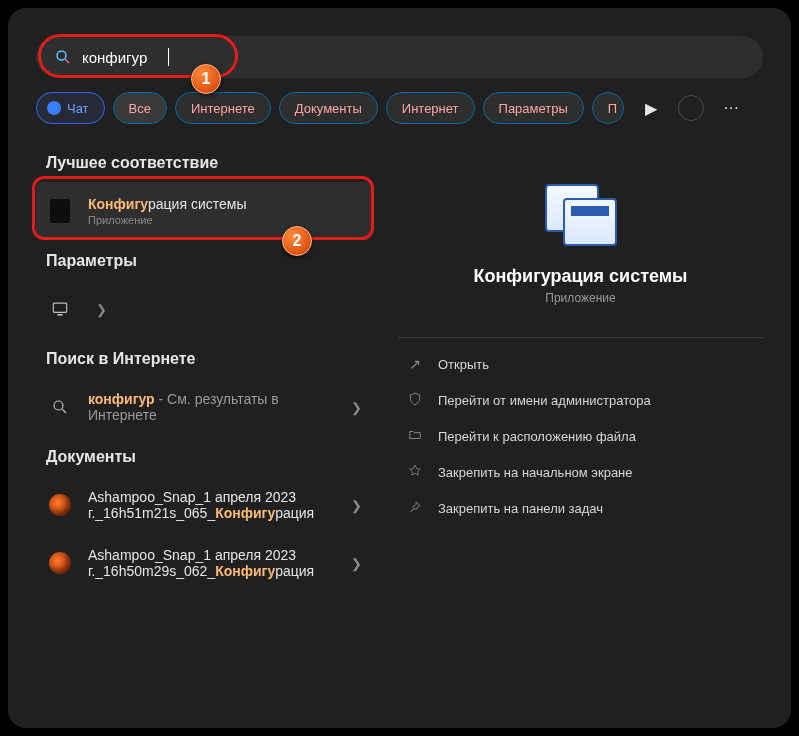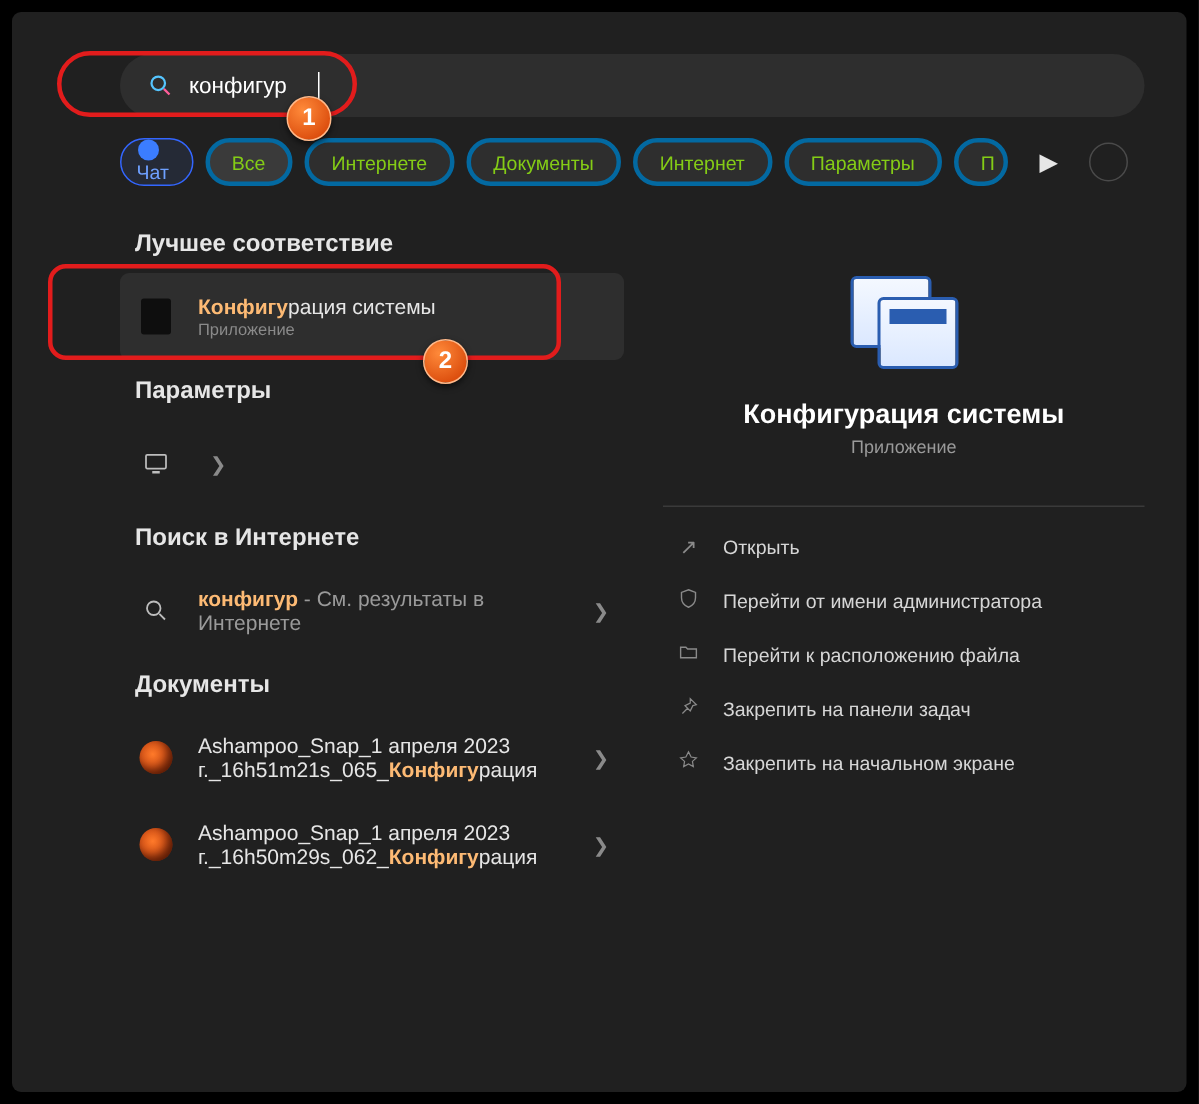--- a/index.html
+++ b/index.html
@@ -1,19 +1,19 @@
 <!DOCTYPE html>
 <html><head>
 <meta charset="utf-8">
 <style>
   * { box-sizing: border-box; margin: 0; padding: 0; font-family: "Segoe UI", Arial, sans-serif; }
   body { background: #000; width: 799px; height: 736px; overflow: hidden; position: relative; }
   .window {
     position: absolute; left: 8px; top: 8px; right: 8px; bottom: 8px;
-    background: #202020; border-radius: 6px; overflow: hidden; color: #e6e6e6; padding-left: 44px;
+    background: #202020; border-radius: 18px; overflow: hidden; color: #e6e6e6;
   }
 
   
   .searchbar {
     margin: 28px 28px 0 28px; height: 42px; background: #2e2e2e; border-radius: 30px;
     display: flex; align-items: center; padding: 0 18px; position: relative;
   }
   .searchbar .icon-search { width: 18px; height: 18px; margin-right: 10px; }
   .searchbar input {
     background: transparent; border: none; outline: none; color: #fff; font-size: 15px;
@@ -24,25 +24,25 @@
     animation: blink 1s step-end infinite;
   }
   @keyframes blink { 50% { opacity: 0; } }
 
   
   .chips {
     display: flex; align-items: center; gap: 8px; margin: 14px 28px 0 28px;
     overflow: hidden; white-space: nowrap;
   }
   .chip {
-    height: 32px; border-radius: 16px; background: #2e2e2e; color: #84cc16;
+    height: 32px; border-radius: 16px; background: #2e2e2e; color: #fca5a5;
     display: inline-flex; align-items: center; padding: 0 15px; font-size: 13px;
-    border: 3px solid #0369a1;
-  }
-  .chip.chat { border: 1px solid #3366ff; color: #6ea0ff; background: #252a36; padding-left: 10px; flex-direction: column; }
+    border: 1px solid #0369a1;
+  }
+  .chip.chat { border: 1px solid #3366ff; color: #6ea0ff; background: #252a36; padding-left: 10px; }
   .chip.chat .bing-dot { width: 14px; height: 14px; border-radius: 50%; background: #3b7dff; margin-right: 6px; }
   .chip.active { background: #3a3a3a; }
   .chip.partial { padding-right: 6px; }
   .right-icons { display: inline-flex; align-items: center; gap: 14px; margin-left: 6px; }
   .ric { width: 26px; height: 26px; display: inline-flex; align-items: center; justify-content: center; color: #e6e6e6; }
   .ric.circle { border: 1px solid #4a4a4a; border-radius: 50%; }
 
   
   .main { display: flex; margin-top: 18px; height: calc(100% - 140px); }
   .left { width: 370px; padding: 0 6px 0 28px; }
@@ -254,32 +254,32 @@
         <span class="aicon">
           <svg viewBox="0 0 24 24" width="14" height="14">
               <path d="M3 6h6l2 2h10v10H3z" fill="none" stroke="#8a8a8a" stroke-width="1.6"></path>
             </svg>
         </span>
         <span>Перейти к расположению файла</span>
       </div>
       <div class="action">
         <span class="aicon">
           <svg viewBox="0 0 24 24" width="14" height="14">
+              <path d="M12 2l3 6 6 1-4.5 4 1 6L12 16l-5.5 3 1-6L3 9l6-1z" fill="none" stroke="#8a8a8a" stroke-width="1.4"></path>
+            </svg>
+        </span>
+        <span>Закрепить на начальном экране</span>
+      </div>
+      <div class="action">
+        <span class="aicon">
+          <svg viewBox="0 0 24 24" width="14" height="14">
               <path d="M14 3l7 7-4 1-3 6-3-3-6 6 6-6-3-3 6-3z" fill="none" stroke="#8a8a8a" stroke-width="1.4"></path>
             </svg>
         </span>
         <span>Закрепить на панели задач</span>
-      </div>
-      <div class="action">
-        <span class="aicon">
-          <svg viewBox="0 0 24 24" width="14" height="14">
-              <path d="M12 2l3 6 6 1-4.5 4 1 6L12 16l-5.5 3 1-6L3 9l6-1z" fill="none" stroke="#8a8a8a" stroke-width="1.4"></path>
-            </svg>
-        </span>
-        <span>Закрепить на начальном экране</span>
       </div>
     </div>
   </div>
 
   <div class="outline outline1"></div>
   <div class="badge badge1">1</div>
   <div class="outline outline2"></div>
   <div class="badge badge2">2</div>
 </div>
 

